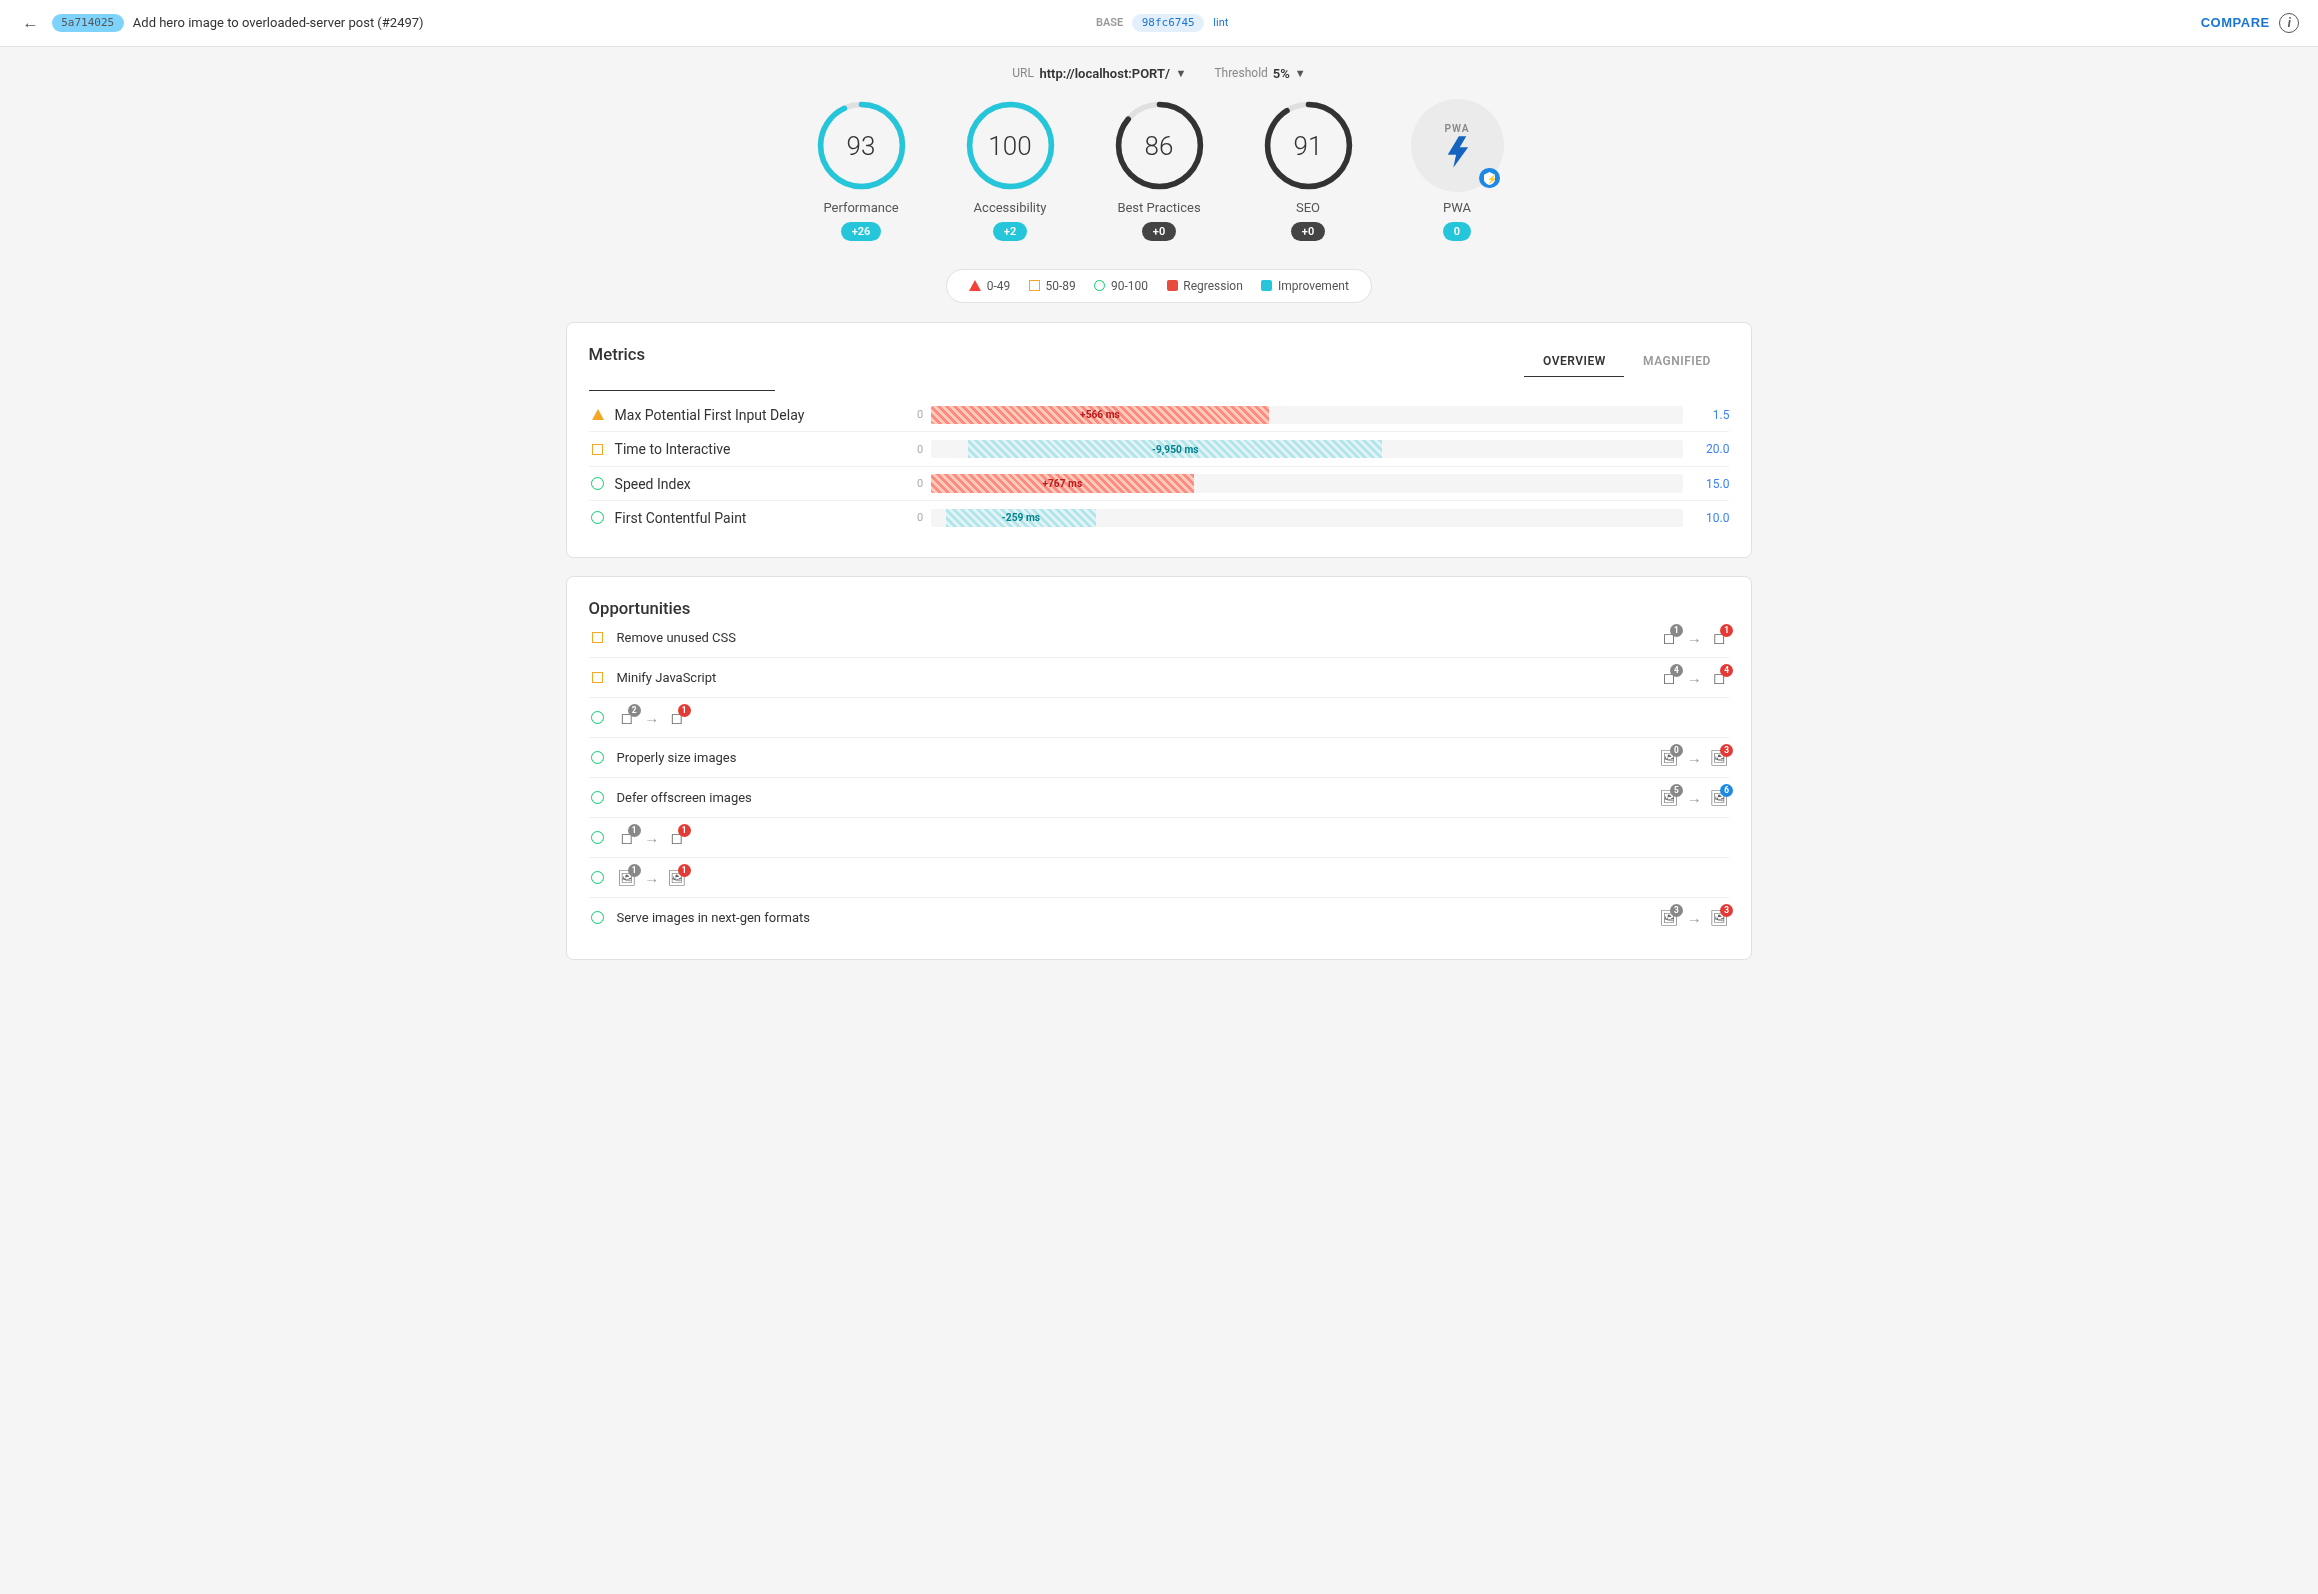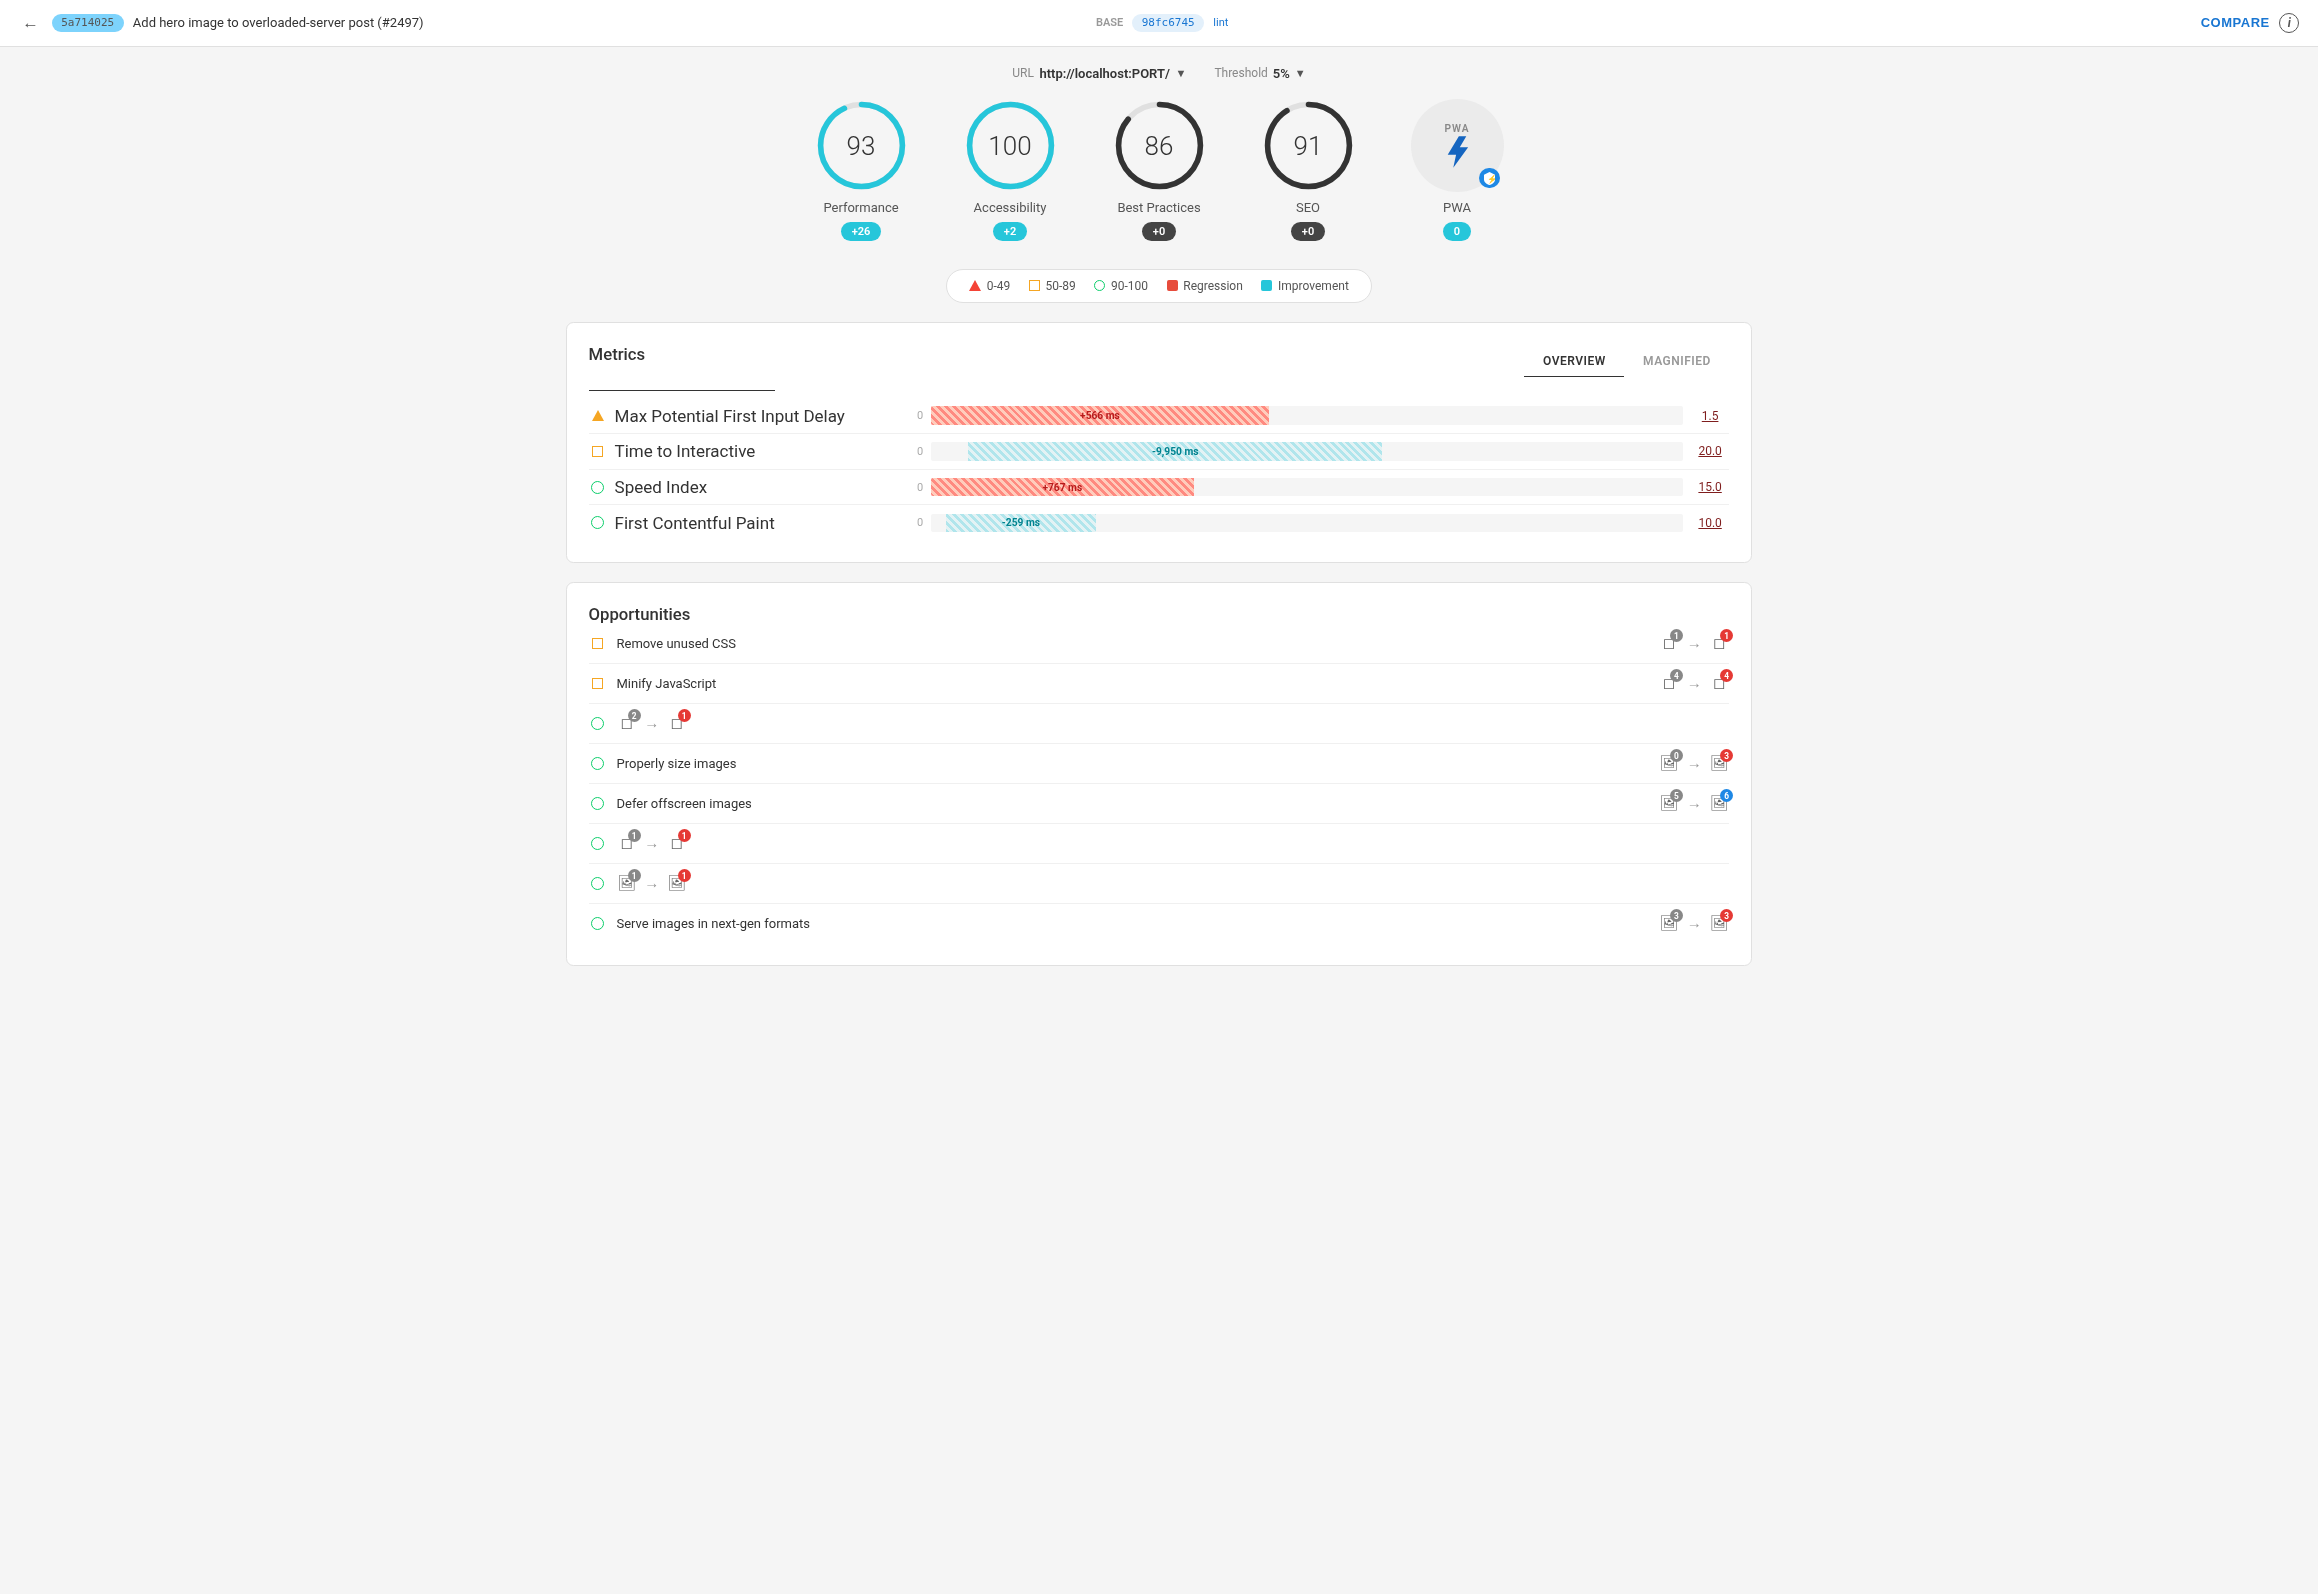--- a/index.html
+++ b/index.html
@@ -53,24 +53,24 @@
     .card { background: #fff; border-radius: 7.4px; padding: 22px; margin-bottom: 18.6px; border: 0.9px solid #e0e0e0; }
     .card-title { font-size: 16.7px; font-weight: 500; color: #333; margin-bottom: 15px; }
 
     
     .metrics-tabs { display: flex; gap: 0; border-bottom: 0.9px solid #e0e0e0; margin-bottom: 15px; }
     .metrics-tab { padding: 7.4px 18.6px; font-size: 12px; font-weight: 600; color: #999; cursor: pointer; border-bottom: 1.9px solid transparent; letter-spacing: 0.5px; }
     .metrics-tab.active { color: #333; border-bottom: 1.9px solid #333; }
 
     .metric-row { display: flex; align-items: center; padding: 7.4px 0; border-bottom: 0.9px solid #f0f0f0; }
     .metric-icon { width: 18.6px; display: flex; align-items: center; justify-content: center; margin-right: 7.4px; }
-    .metric-name { flex: 0 0 288px; font-size: 17px; color: #333; }
+    .metric-name { flex: 0 0 288px; font-size: 14px; color: #333; }
     .metric-zero { flex: 0 0 28px; font-size: 11px; color: #aaa; text-align: right; padding-right: 7.4px; }
     .metric-bar-wrap { flex: 1; height: 18.6px; background: #f5f5f5; position: relative; border-radius: 1.9px; overflow: hidden; }
-    .metric-mag { flex: 0 0 46px; text-align: center; font-size: 12px; color: #7f1d1d; padding-left: 7.4px; text-decoration: underline; }
+    .metric-mag { flex: 0 0 46px; text-align: right; font-size: 12px; color: #3b82f6; padding-left: 7.4px; }
 
     
     .opp-row { display: flex; align-items: center; padding: 9.3px 0; border-bottom: 0.9px solid #f0f0f0; }
     .opp-icon { width: 18.6px; display: flex; align-items: center; justify-content: center; margin-right: 9.3px; }
     .opp-name { flex: 1; font-size: 13px; color: #333; }
     .opp-actions { display: flex; align-items: center; gap: 3.7px; }
     .file-icon-wrap { position: relative; display: inline-flex; }
     .file-icon { width: 20.4px; height: 20.4px; display: flex; align-items: center; justify-content: center; color: #666; font-size: 15px; }
     .badge-count { position: absolute; top: -3.7px; right: -3.7px; width: 13px; height: 13px; border-radius: 50%; font-size: 8.3px; color: #fff; display: flex; align-items: center; justify-content: center; font-weight: 700; }
     .badge-gray { background: #888; }

